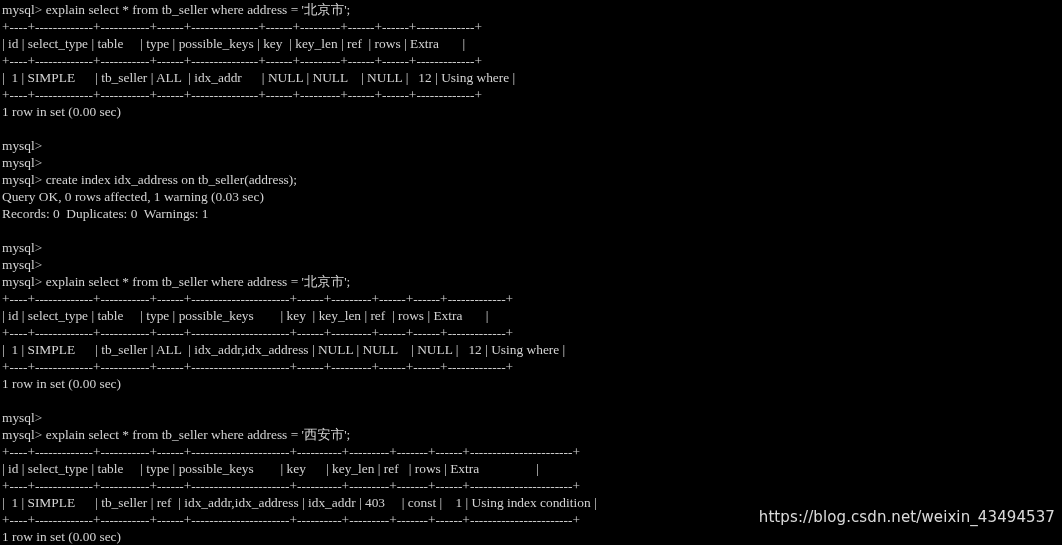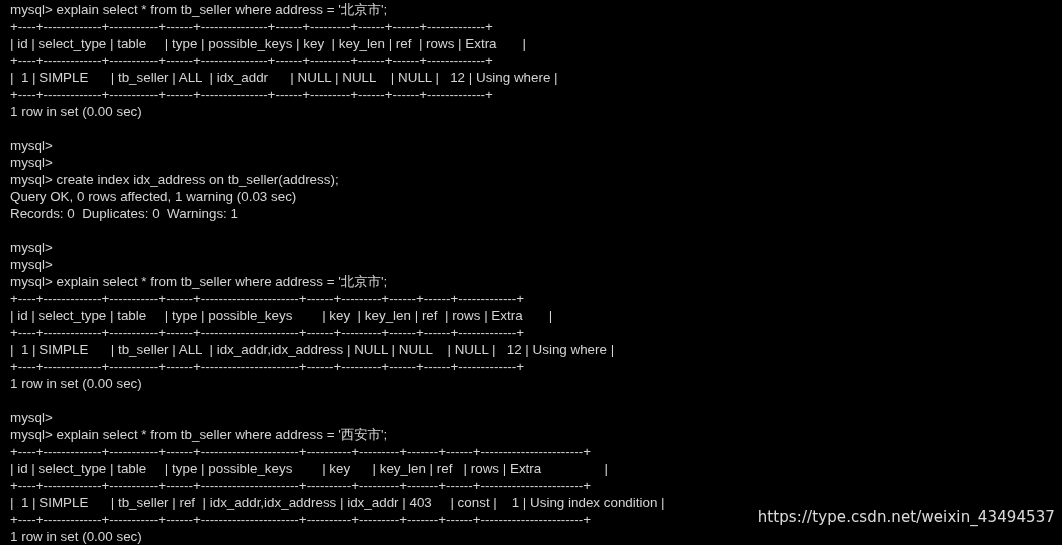--- a/index.html
+++ b/index.html
@@ -26,35 +26,34 @@
     white-space: pre;
     font-family: "DejaVu Sans Mono", "Liberation Mono", monospace;
     font-size: 13.4px;
     line-height: 17px;
     color: #d4d4d4;
     -webkit-font-smoothing: none;
   }
   .line {
     white-space: pre;
     height: 17px;
-    font-family: Liberation Sans, sans-serif;
-    margin-left: 8px;
+    font-family: Liberation Serif, serif;
   }
   .blank { height: 17px; }
   #watermark {
     position: absolute;
     right: 7px;
     bottom: 19px;
     font-family: "DejaVu Sans", "Liberation Sans", sans-serif;
     font-size: 15px;
     color: #e6e6e6;
     letter-spacing: 0.1px;
     white-space: nowrap;
     opacity: 0.95;
   }
 </style>
 </head>
 <body>
 
 <div id="terminal">
   <div id="screen"><div class="line">mysql&gt; explain select * from tb_seller where address = '北京市';</div><div class="line">+----+-------------+-----------+------+---------------+------+---------+------+------+-------------+</div><div class="line">| id | select_type | table     | type | possible_keys | key  | key_len | ref  | rows | Extra       |</div><div class="line">+----+-------------+-----------+------+---------------+------+---------+------+------+-------------+</div><div class="line">|  1 | SIMPLE      | tb_seller | ALL  | idx_addr      | NULL | NULL    | NULL |   12 | Using where |</div><div class="line">+----+-------------+-----------+------+---------------+------+---------+------+------+-------------+</div><div class="line">1 row in set (0.00 sec)</div><div class="line blank"></div><div class="line">mysql&gt;</div><div class="line">mysql&gt;</div><div class="line">mysql&gt; create index idx_address on tb_seller(address);</div><div class="line">Query OK, 0 rows affected, 1 warning (0.03 sec)</div><div class="line">Records: 0  Duplicates: 0  Warnings: 1</div><div class="line blank"></div><div class="line">mysql&gt;</div><div class="line">mysql&gt;</div><div class="line">mysql&gt; explain select * from tb_seller where address = '北京市';</div><div class="line">+----+-------------+-----------+------+----------------------+------+---------+------+------+-------------+</div><div class="line">| id | select_type | table     | type | possible_keys        | key  | key_len | ref  | rows | Extra       |</div><div class="line">+----+-------------+-----------+------+----------------------+------+---------+------+------+-------------+</div><div class="line">|  1 | SIMPLE      | tb_seller | ALL  | idx_addr,idx_address | NULL | NULL    | NULL |   12 | Using where |</div><div class="line">+----+-------------+-----------+------+----------------------+------+---------+------+------+-------------+</div><div class="line">1 row in set (0.00 sec)</div><div class="line blank"></div><div class="line">mysql&gt;</div><div class="line">mysql&gt; explain select * from tb_seller where address = '西安市';</div><div class="line">+----+-------------+-----------+------+----------------------+----------+---------+-------+------+-----------------------+</div><div class="line">| id | select_type | table     | type | possible_keys        | key      | key_len | ref   | rows | Extra                 |</div><div class="line">+----+-------------+-----------+------+----------------------+----------+---------+-------+------+-----------------------+</div><div class="line">|  1 | SIMPLE      | tb_seller | ref  | idx_addr,idx_address | idx_addr | 403     | const |    1 | Using index condition |</div><div class="line">+----+-------------+-----------+------+----------------------+----------+---------+-------+------+-----------------------+</div><div class="line">1 row in set (0.00 sec)</div></div>
-  <div id="watermark">https://type.csdn.net/weixin_43494537</div>
+  <div id="watermark">https://blog.csdn.net/weixin_43494537</div>
 </div>
 
 </body></html>

